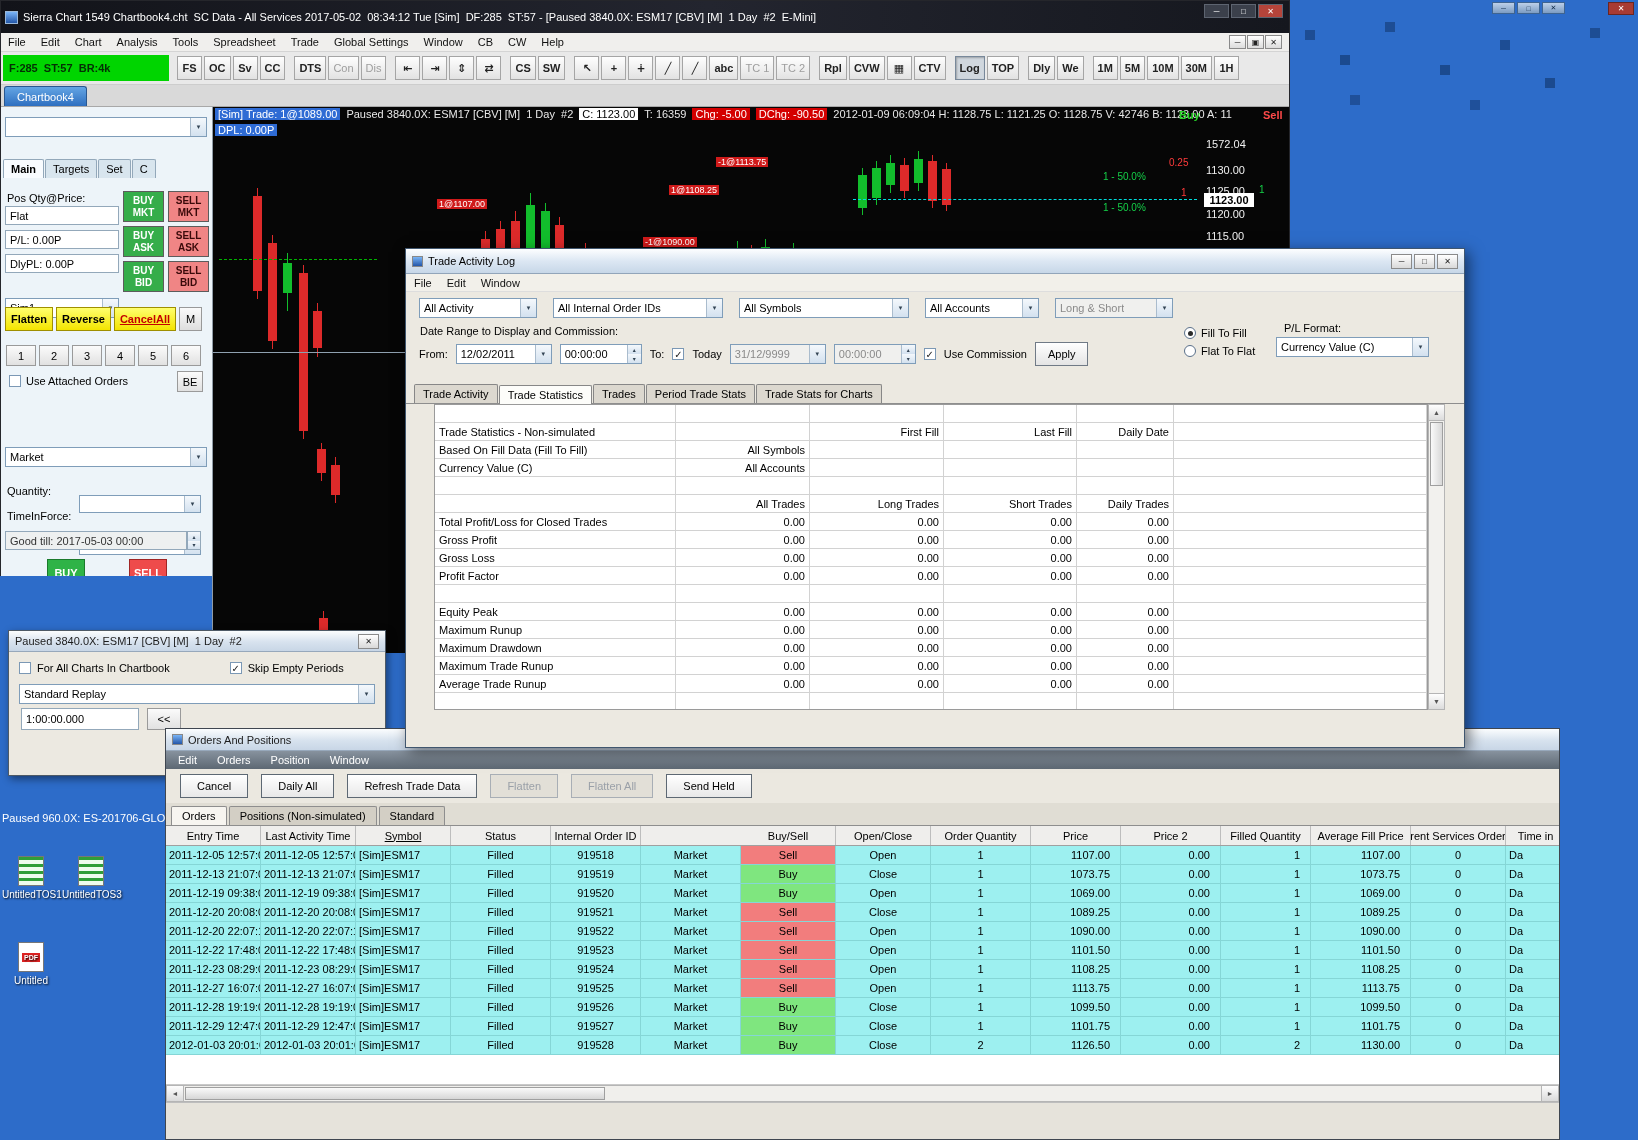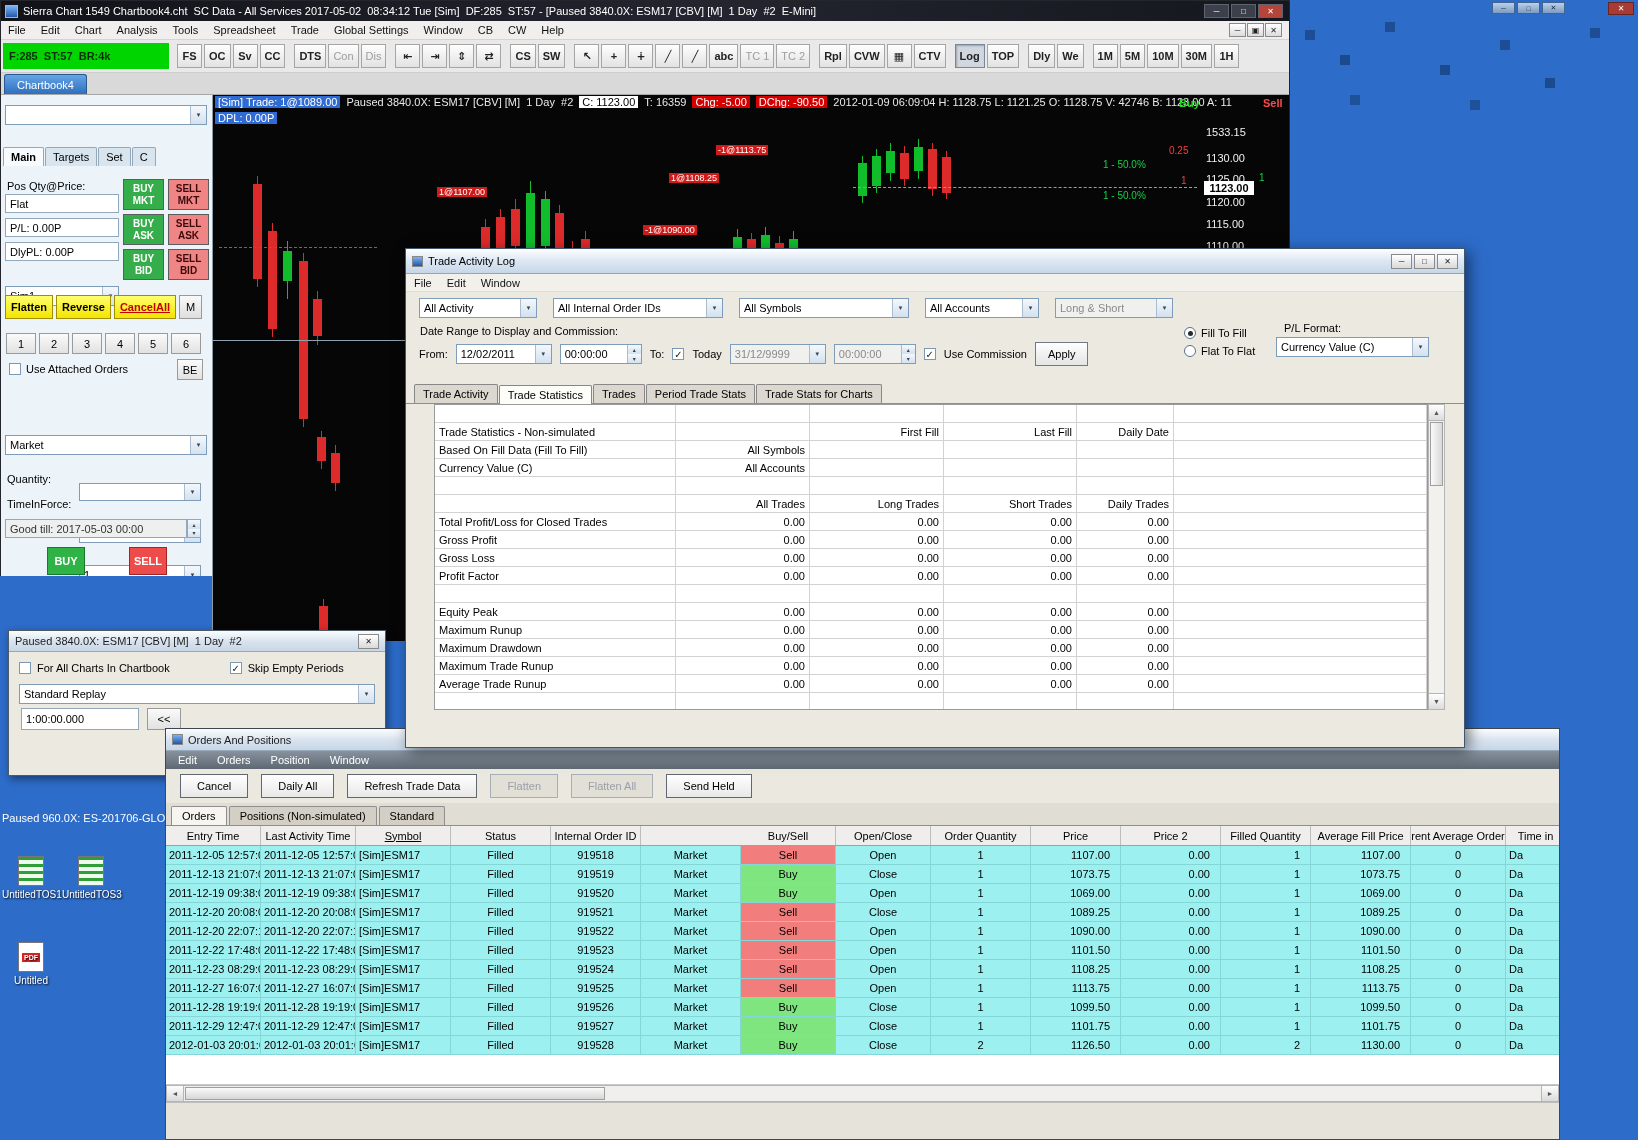--- a/index.html
+++ b/index.html
@@ -11,21 +11,21 @@
   
   .deco{position:absolute;left:0;top:0;width:10px;height:10px;background:transparent;
     box-shadow:852px 3px 0 0 rgba(10,40,85,.5),884px 8px 0 0 rgba(10,40,85,.5),905px 2px 0 0 rgba(10,40,85,.45),
     935px 7px 0 0 rgba(10,40,85,.5),962px 4px 0 0 rgba(10,40,85,.45),992px 9px 0 0 rgba(10,40,85,.5),
     1020px 3px 0 0 rgba(10,40,85,.5),1048px 7px 0 0 rgba(10,40,85,.45),1305px 30px 0 0 rgba(10,40,85,.45),
     1340px 55px 0 0 rgba(10,40,85,.5),1385px 22px 0 0 rgba(10,40,85,.45),1440px 65px 0 0 rgba(10,40,85,.5),
     1500px 40px 0 0 rgba(10,40,85,.45),1545px 78px 0 0 rgba(10,40,85,.5),1590px 28px 0 0 rgba(10,40,85,.45),
     1350px 95px 0 0 rgba(10,40,85,.4),1470px 100px 0 0 rgba(10,40,85,.4)}
   
   #main-window{left:0;top:0;width:1290px;height:640px;background:#e4e4e4;border:1px solid #25262b}
-  .main-titlebar{height:20px;background:linear-gradient(90deg,#121319,#23252f 55%,#15171e);color:#fff;display:flex;align-items:center;padding:0 4px;font-size:11px}
+  .main-titlebar{height:32px;background:linear-gradient(90deg,#121319,#23252f 55%,#15171e);color:#fff;display:flex;align-items:center;padding:0 4px;font-size:11px}
   .app-icon{width:13px;height:13px;background:linear-gradient(#79b4f7,#2356a8);border:1px solid #9ab8d8;margin-right:5px;flex:none}
   .main-title{white-space:pre;overflow:hidden;flex:1}
   .tb-controls{margin-left:4px;display:flex;gap:2px;position:absolute;right:6px;top:3px}
   .tbtn{width:25px;height:14px;display:flex;align-items:center;justify-content:center;font-size:8px;background:#3b404b;border:1px solid #5d6470;color:#fff}
   .tbtn.close{background:#b5443a}
   .main-menubar{height:19px;background:#f0efed;display:flex;align-items:center;padding:0 7px;border-bottom:1px solid #d4d4d4}
   .mi{margin-right:15px;color:#111}
   .mdi-controls{margin-left:auto;display:flex;gap:1px}
   .mdibtn{width:17px;height:14px;border:1px solid #8a8a8a;background:linear-gradient(#ffffff,#dcdcdc);font-size:8px;display:flex;align-items:center;justify-content:center;color:#222}
   .main-toolbar{height:33px;background:#e9e9e9;display:flex;align-items:center;padding:0 2px;border-bottom:1px solid #cdcdcd}
@@ -391,21 +391,21 @@
             <div class="candle-wick" style="left: 719px; top: 48px; height: 53px; background: rgb(221, 42, 42);"></div>
             <div class="candle-body" style="left: 715px; top: 54px; height: 40px; background: rgb(221, 42, 42);"></div>
             <div class="candle-wick" style="left: 733px; top: 56px; height: 48px; background: rgb(221, 42, 42);"></div>
             <div class="candle-body" style="left: 729px; top: 62px; height: 36px; background: rgb(221, 42, 42);"></div>
             <div class="fill-label" style="left: 224px; top: 92px;">1@1107.00</div>
             <div class="fill-label" style="left: 430px; top: 130px;">-1@1090.00</div>
             <div class="fill-label" style="left: 456px; top: 78px;">1@1108.25</div>
             <div class="fill-label" style="left: 503px; top: 50px;">-1@1113.75</div>
           </div>
         <div id="price-scale">
-            <div class="ps-label" style="top: 31px;">1533.15</div>
+            <div class="ps-label" style="top: 31px;">1572.04</div>
             <div class="ps-label" style="top: 57px;">1130.00</div>
             <div class="ps-label" style="top: 78px;">1125.00</div>
             <div class="ps-label" style="top: 101px;">1120.00</div>
             <div class="ps-label" style="top: 123px;">1115.00</div>
             <div class="ps-label" style="top: 145px;">1110.00</div>
             <div class="ps-box" style="top: 86px;">1123.00</div>
             <div class="scale-mark" style="left: 916px; top: 50px; color: rgb(255, 59, 59); padding-left: 40px;">0.25</div>
             <div class="scale-mark" style="left: 890px; top: 64px; color: rgb(21, 207, 72);">1 - 50.0%</div>
             <div class="scale-mark" style="left: 968px; top: 80px; color: rgb(255, 59, 59);">1</div>
             <div class="scale-mark" style="left: 890px; top: 95px; color: rgb(21, 207, 72);">1 - 50.0%</div>
@@ -491,21 +491,21 @@
         <span class="ohcell" style="width: 100px;">Status</span>
         <span class="ohcell" style="width: 90px;">Internal Order ID</span>
         <span class="ohcell" style="width: 100px; margin-top: 48px;">Order Type</span>
         <span class="ohcell" style="width: 95px;">Buy/Sell</span>
         <span class="ohcell" style="width: 95px;">Open/Close</span>
         <span class="ohcell" style="width: 100px;">Order Quantity</span>
         <span class="ohcell" style="width: 90px;">Price</span>
         <span class="ohcell" style="width: 100px;">Price 2</span>
         <span class="ohcell" style="width: 90px;">Filled Quantity</span>
         <span class="ohcell" style="width: 100px;">Average Fill Price</span>
-        <span class="ohcell" style="width: 95px;">rent Average Order</span>
+        <span class="ohcell" style="width: 95px;">rent Services Order</span>
         <span class="ohcell" style="width: 60px;">Time in</span>
       </div>
     <div id="ow-rows">
         <div class="orow">
           <span class="ocell l" style="width: 95px;">2011-12-05 12:57:0</span>
           <span class="ocell l" style="width: 95px;">2011-12-05 12:57:0</span>
           <span class="ocell l" style="width: 95px;">[Sim]ESM17</span>
           <span class="ocell c" style="width: 100px;">Filled</span>
           <span class="ocell c" style="width: 90px;">919518</span>
           <span class="ocell c" style="width: 100px;">Market</span>

